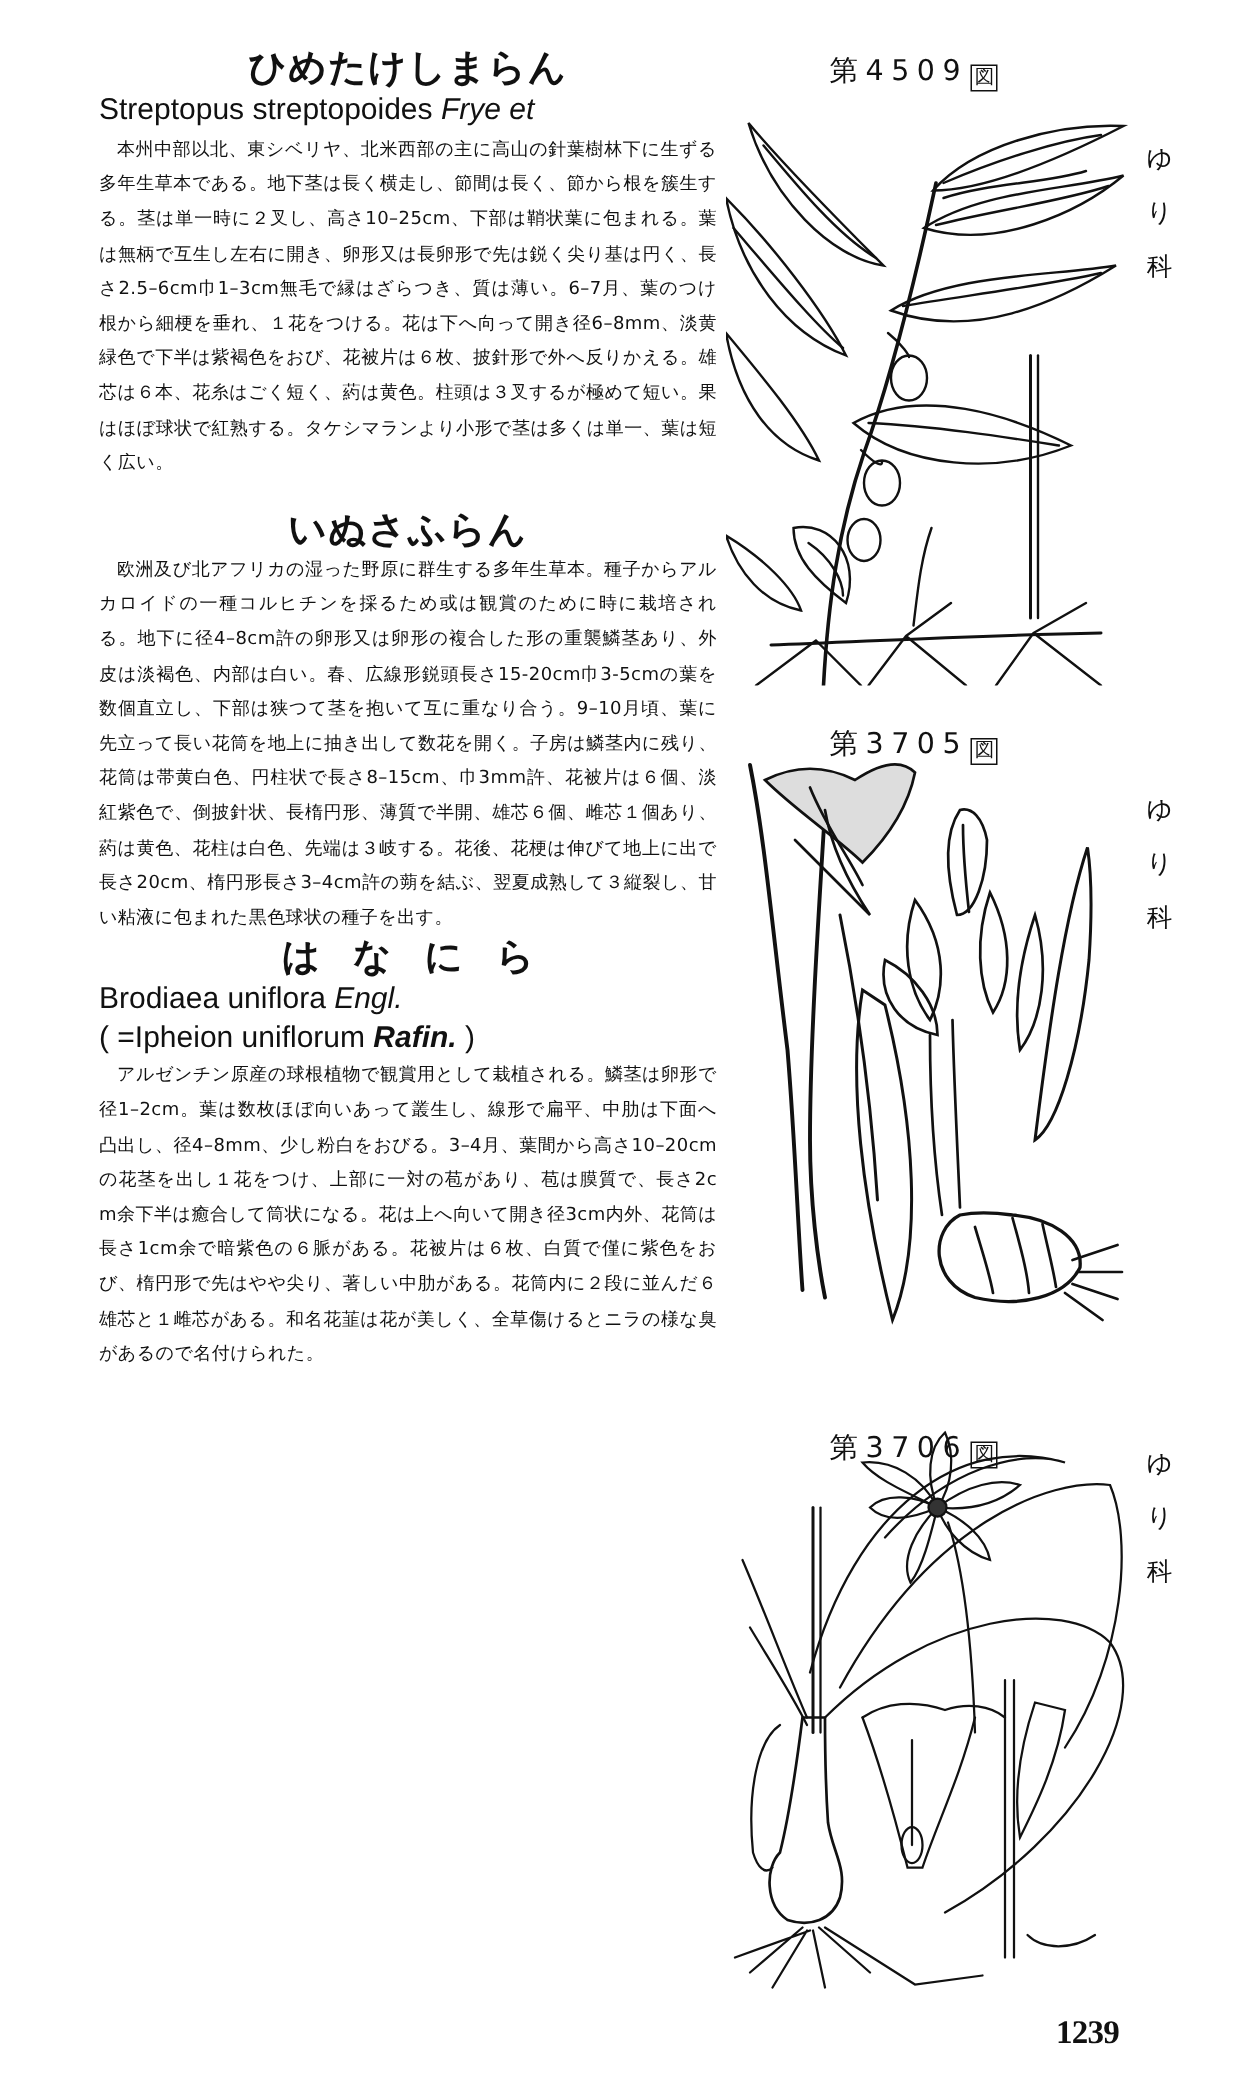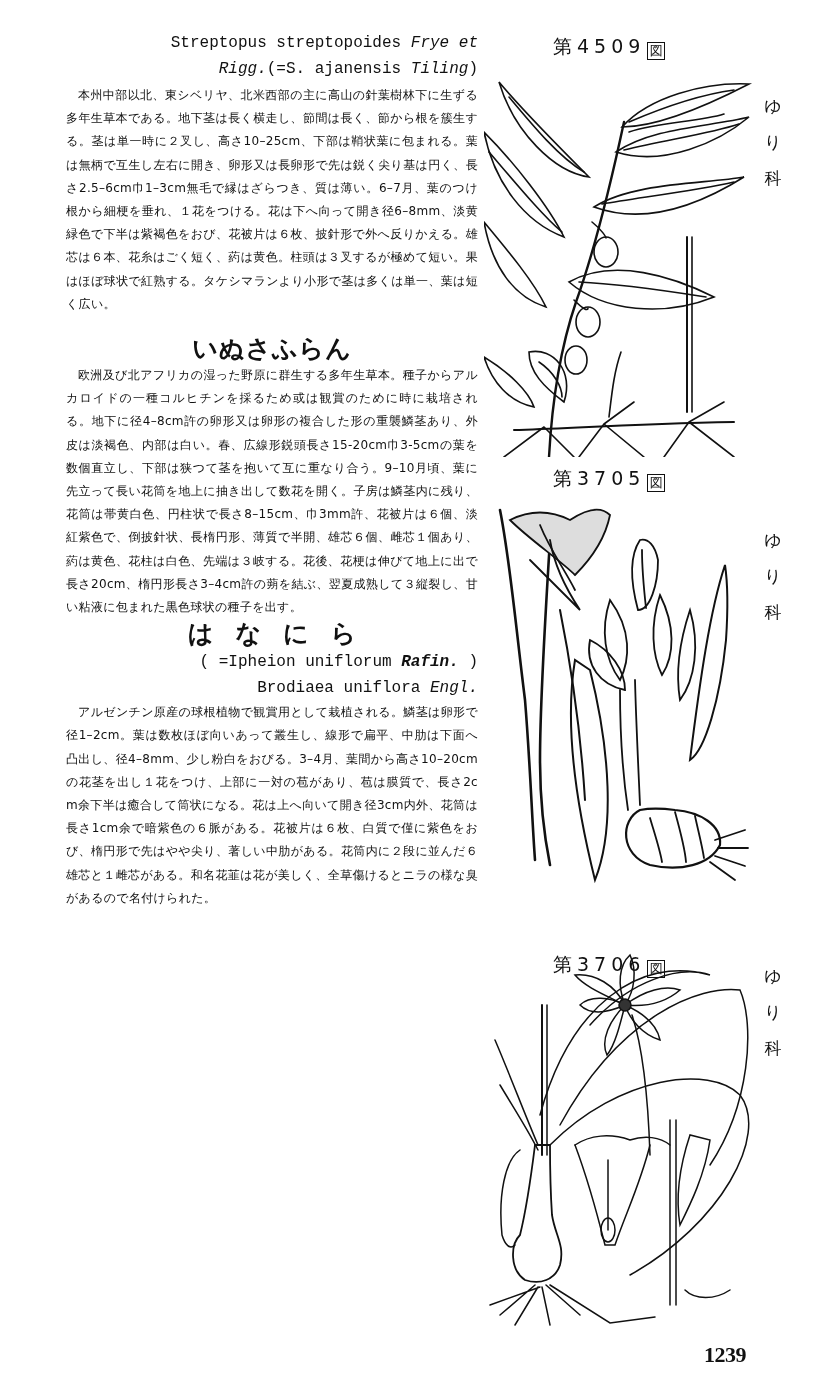--- a/index.html
+++ b/index.html
@@ -16,22 +16,22 @@
     }
     .entry { margin: 0; }
     .jp-title {
       text-align: center; font-weight: bold;
       font-size: 25px; line-height: 30px; margin: 0;
       font-family: "DejaVu Sans", "Liberation Sans", sans-serif;
       letter-spacing: 1px;
     }
     .jp-title.spaced { letter-spacing: 22px; text-indent: 22px; }
     .sci-name {
-      text-align: right; font-size: 16px; line-height: 26px; margin: 0;
-      font-family: Liberation Mono, monospace;
+      text-align: left; font-size: 20px; line-height: 26px; margin: 0;
+      font-family: Liberation Sans, sans-serif;
     }
     .sci-name i { font-style: italic; }
     .sci-name b { font-weight: bold; }
     .body-text {
       font-family: "DejaVu Sans", "Liberation Sans", sans-serif;
       font-size: 12px; line-height: 23.2px; margin: 0;
       text-align: justify; text-indent: 1em; word-break: break-all;
       letter-spacing: 0.3px;
     }
     .entry-1 .body-text { margin-top: 2px; }
@@ -65,34 +65,34 @@
     }
   </style>
 </head>
 <body>
 
 <div class="page">
 
   <div class="text-col">
 
     <section class="entry entry-1">
+      <h2 class="jp-title">ひめたけしまらん</h2>
       <p class="sci-name"><span>Streptopus streptopoides </span><i>Frye et</i></p>
-      <p class="sci-name"><i>Rigg.</i><span>(=S. ajanensis </span><i>Tiling</i><span>)</span></p>
       <p class="body-text">本州中部以北、東シベリヤ、北米西部の主に高山の針葉樹林下に生ずる多年生草本である。地下茎は長く横走し、節間は長く、節から根を簇生する。茎は単一時に２叉し、高さ10–25cm、下部は鞘状葉に包まれる。葉は無柄で互生し左右に開き、卵形又は長卵形で先は鋭く尖り基は円く、長さ2.5–6cm巾1–3cm無毛で縁はざらつき、質は薄い。6–7月、葉のつけ根から細梗を垂れ、１花をつける。花は下へ向って開き径6–8mm、淡黄緑色で下半は紫褐色をおび、花被片は６枚、披針形で外へ反りかえる。雄芯は６本、花糸はごく短く、葯は黄色。柱頭は３叉するが極めて短い。果はほぼ球状で紅熟する。タケシマランより小形で茎は多くは単一、葉は短く広い。</p>
     </section>
 
     <section class="entry entry-2">
       <h2 class="jp-title">いぬさふらん</h2>
       <p class="body-text">欧洲及び北アフリカの湿った野原に群生する多年生草本。種子からアルカロイドの一種コルヒチンを採るため或は観賞のために時に栽培される。地下に径4–8cm許の卵形又は卵形の複合した形の重襲鱗茎あり、外皮は淡褐色、内部は白い。春、広線形鋭頭長さ15-20cm巾3-5cmの葉を数個直立し、下部は狭つて茎を抱いて互に重なり合う。9–10月頃、葉に先立って長い花筒を地上に抽き出して数花を開く。子房は鱗茎内に残り、花筒は帯黄白色、円柱状で長さ8–15cm、巾3mm許、花被片は６個、淡紅紫色で、倒披針状、長楕円形、薄質で半開、雄芯６個、雌芯１個あり、葯は黄色、花柱は白色、先端は３岐する。花後、花梗は伸びて地上に出で長さ20cm、楕円形長さ3–4cm許の蒴を結ぶ、翌夏成熟して３縦裂し、甘い粘液に包まれた黒色球状の種子を出す。</p>
     </section>
 
     <section class="entry entry-3">
       <h2 class="jp-title spaced">はなにら</h2>
+      <p class="sci-name"><span>Brodiaea uniflora </span><i>Engl.</i></p>
       <p class="sci-name"><span>( =Ipheion uniflorum </span><b><i>Rafin.</i></b><span> )</span></p>
-      <p class="sci-name"><span>Brodiaea uniflora </span><i>Engl.</i></p>
       <p class="body-text">アルゼンチン原産の球根植物で観賞用として栽植される。鱗茎は卵形で径1–2cm。葉は数枚ほぼ向いあって叢生し、線形で扁平、中肋は下面へ凸出し、径4–8mm、少し粉白をおびる。3–4月、葉間から高さ10–20cmの花茎を出し１花をつけ、上部に一対の苞があり、苞は膜質で、長さ2cm余下半は癒合して筒状になる。花は上へ向いて開き径3cm内外、花筒は長さ1cm余で暗紫色の６脈がある。花被片は６枚、白質で僅に紫色をおび、楕円形で先はやや尖り、著しい中肋がある。花筒内に２段に並んだ６雄芯と１雌芯がある。和名花韮は花が美しく、全草傷けるとニラの様な臭があるので名付けられた。</p>
     </section>
   </div>
 
   <div class="fig-label" style="top:34px;"><span>第</span><span>4509</span><span class="box">図</span></div>
   <div class="family-label" style="top:88px;">
     <span>ゆ</span>
     <span>り</span>
     <span>科</span>
   </div>
@@ -129,21 +129,21 @@
 
       <path d="M203 165 L203 340" stroke-width="2"></path>
         <path d="M208 165 L208 340"></path>
       <path d="M137 280 C130 300 128 320 125 345"></path>
 
       <path d="M30 358 C90 356 150 352 250 350" stroke-width="2"></path>
       <path d="M60 355 L20 385 M60 355 L90 385 M120 352 L95 385 M120 352 L160 385 M205 350 L180 385 M205 350 L250 385 M205 350 L240 330 M120 352 L150 330"></path>
     </svg>
   </div>
 
-  <div class="fig-label" style="top:466px;"><span>第</span><span>3705</span><span class="box">図</span></div>
+  <div class="fig-label" style="top:483px;"><span>第</span><span>3705</span><span class="box">図</span></div>
   <div class="family-label" style="top:522px;">
     <span>ゆ</span>
     <span>り</span>
     <span>科</span>
   </div>
   <div class="figure" style="left:490px; top:500px;">
     <svg width="260" height="385" viewBox="0 0 260 385" fill="none" stroke="#111" stroke-width="1.8" stroke-linecap="round">
 
       <path d="M10 10 C20 60 25 120 35 200 C40 260 42 320 45 360" stroke-width="2.6"></path>
       <path d="M60 40 C55 120 50 200 50 260 C50 300 55 340 60 365" stroke-width="2.6"></path>

